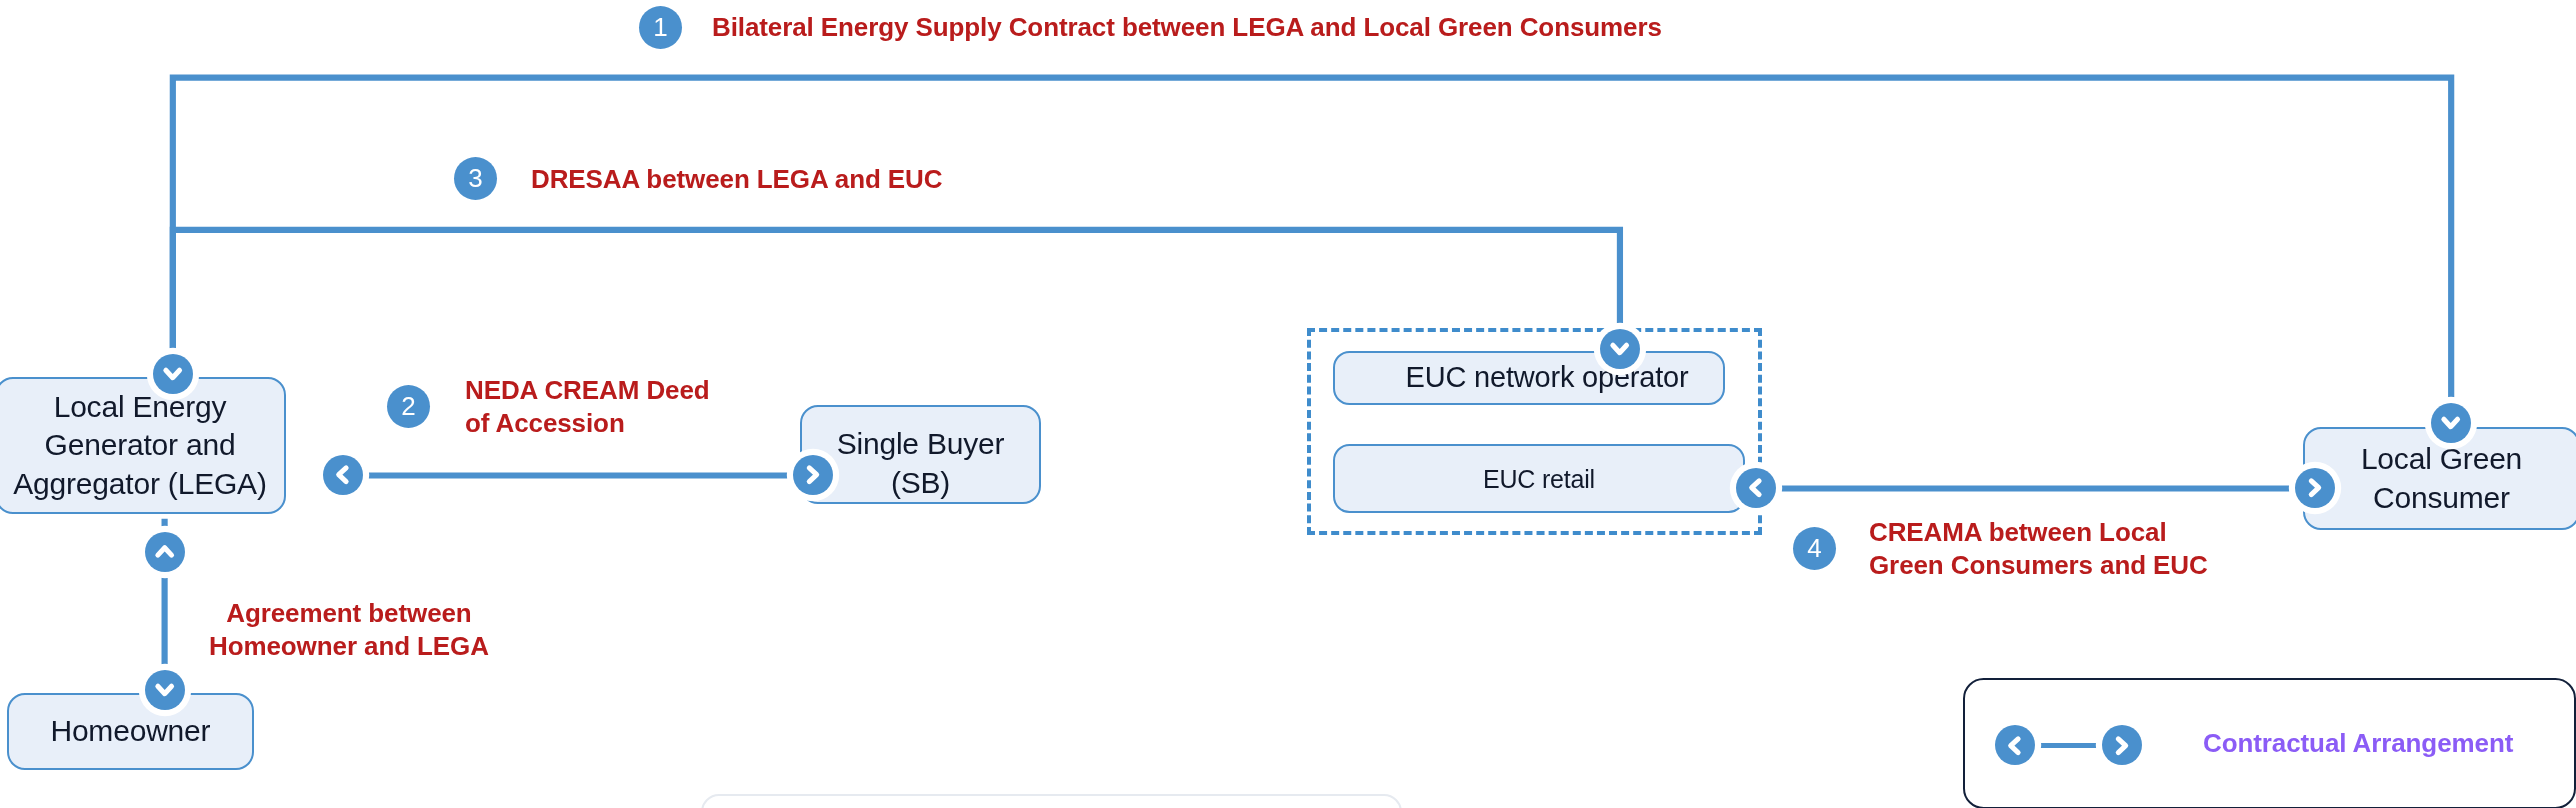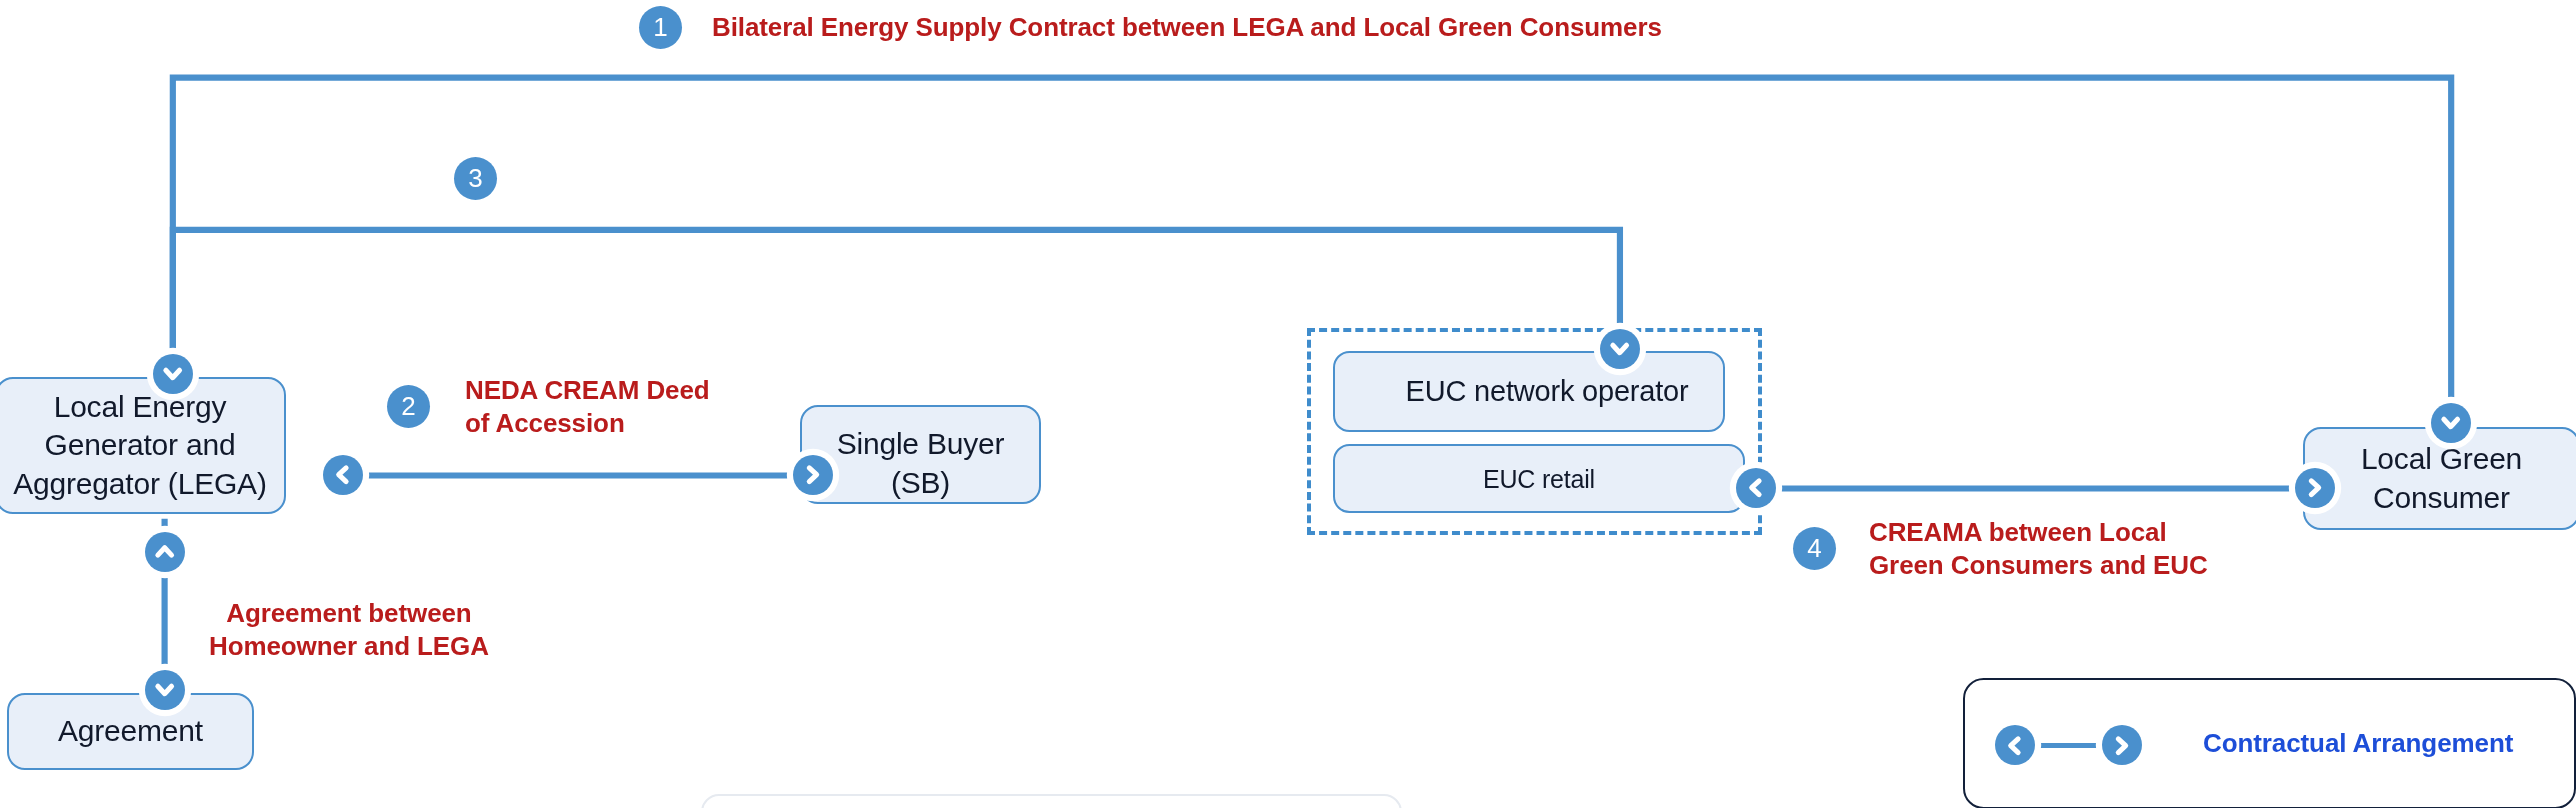--- a/index.html
+++ b/index.html
@@ -54,21 +54,21 @@
   #node-lega {
     left: -5.5px; top: 377px; width: 291px; height: 137px;
     font-size: 30px;
   }
   #node-sb {
     left: 800px; top: 405px; width: 241px; height: 99px;
     font-size: 30px;
     align-items: flex-end;
   }
   #node-euc-network-operator {
-    left: 1333px; top: 351px; width: 392px; height: 81px;
+    left: 1333px; top: 351px; width: 392px; height: 54px;
     font-size: 29px; border-radius: 16.5px; padding-left: 36px;
   }
   #node-euc-retail {
     left: 1333px; top: 444px; width: 412px; height: 69px;
     font-size: 25px; border-radius: 16.5px;
   }
   #node-local-green-consumer {
     left: 2303px; top: 427px; width: 277px; height: 103px;
     font-size: 30px;
   }
@@ -159,21 +159,21 @@
     left: 19px; top: 17px;
     width: 92px; height: 4.8px;
     background: #4a90cd;
   }
   #legend-sample .marker { top: -0.7px; }
   #legend-sample .m-left  { left: -8.2px; }
   #legend-sample .m-right { left: 99px; }
   #legend-text {
     position: absolute;
     left: 2203px; top: 728px;
-    color: #1d4ed8;
+    color: #8b5cf6;
     font-size: 26px;
     font-weight: 700;
     letter-spacing: -0.1px;
   }
 </style>
 </head>
 <body>
 
 <div id="canvas">
 
@@ -210,21 +210,21 @@
   <div class="node" id="node-euc-retail">
     <span class="node-label">EUC retail</span>
   </div>
 
   <div class="node" id="node-local-green-consumer">
     <span class="node-label">Local Green
 Consumer</span>
   </div>
 
   <div class="node" id="node-homeowner">
-    <span class="node-label">Agreement</span>
+    <span class="node-label">Homeowner</span>
   </div>
 
   <div class="node" id="node-bottom-partial"></div>
 
   <div class="marker m-down" style="left:153px; top:354px;">
     <svg viewBox="0 0 24 24">
         <polyline class="chev" points="6,9 12,15.5 18,9"></polyline>
       </svg>
   </div>
 
@@ -273,20 +273,21 @@
   <div class="marker m-down" style="left:145px; top:670px;">
     <svg viewBox="0 0 24 24">
         <polyline class="chev" points="6,9 12,15.5 18,9"></polyline>
       </svg>
   </div>
 
   <div class="badge" style="left:639px; top:5.5px;">1</div>
   <div class="caption" style="left:712px; top:11px;">Bilateral Energy Supply Contract between LEGA and Local Green Consumers</div>
 
   <div class="badge" style="left:454px; top:157px;">3</div>
+  <div class="caption" style="left:531px; top:163px;">DRESAA between LEGA and EUC</div>
 
   <div class="badge" style="left:387px; top:385px;">2</div>
   <div class="caption" style="left:465px; top:374px;">NEDA CREAM Deed
 of Accession</div>
 
   <div class="badge" style="left:1793px; top:527px;">4</div>
   <div class="caption" style="left:1869px; top:516px;">CREAMA between Local
 Green Consumers and EUC</div>
 
   <div class="caption" style="left:209px; top:597px;text-align:center;">Agreement between

